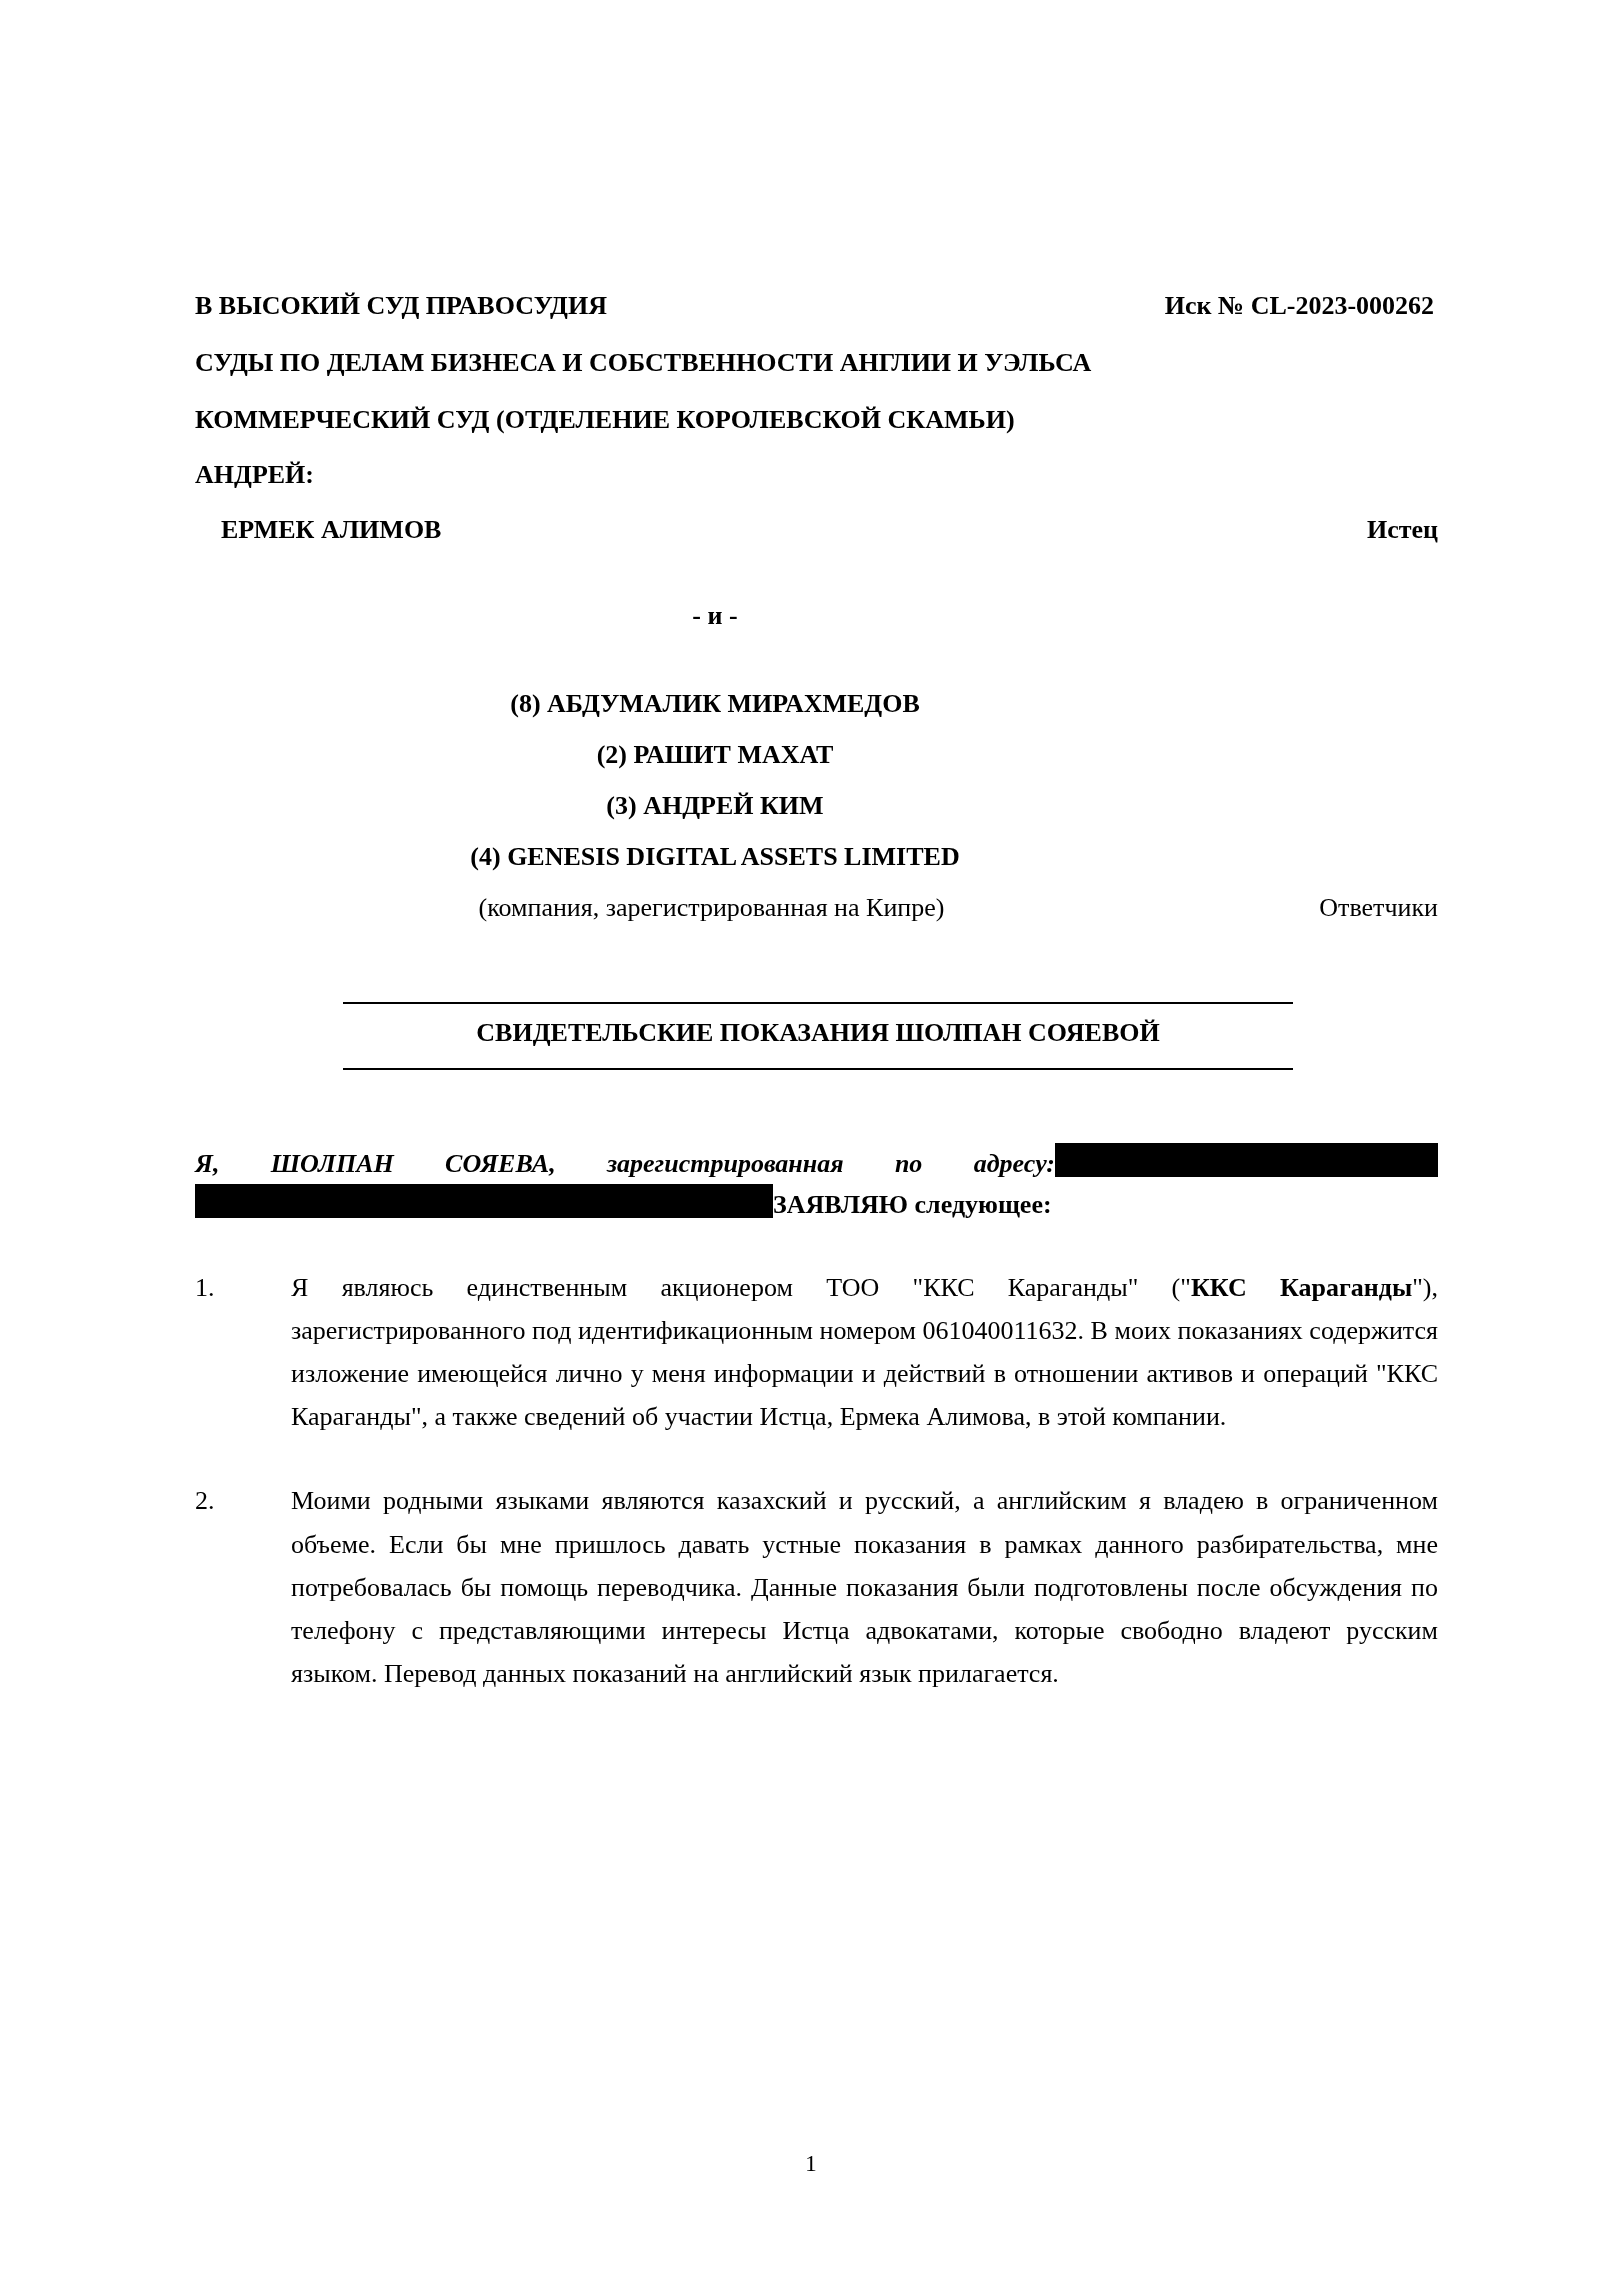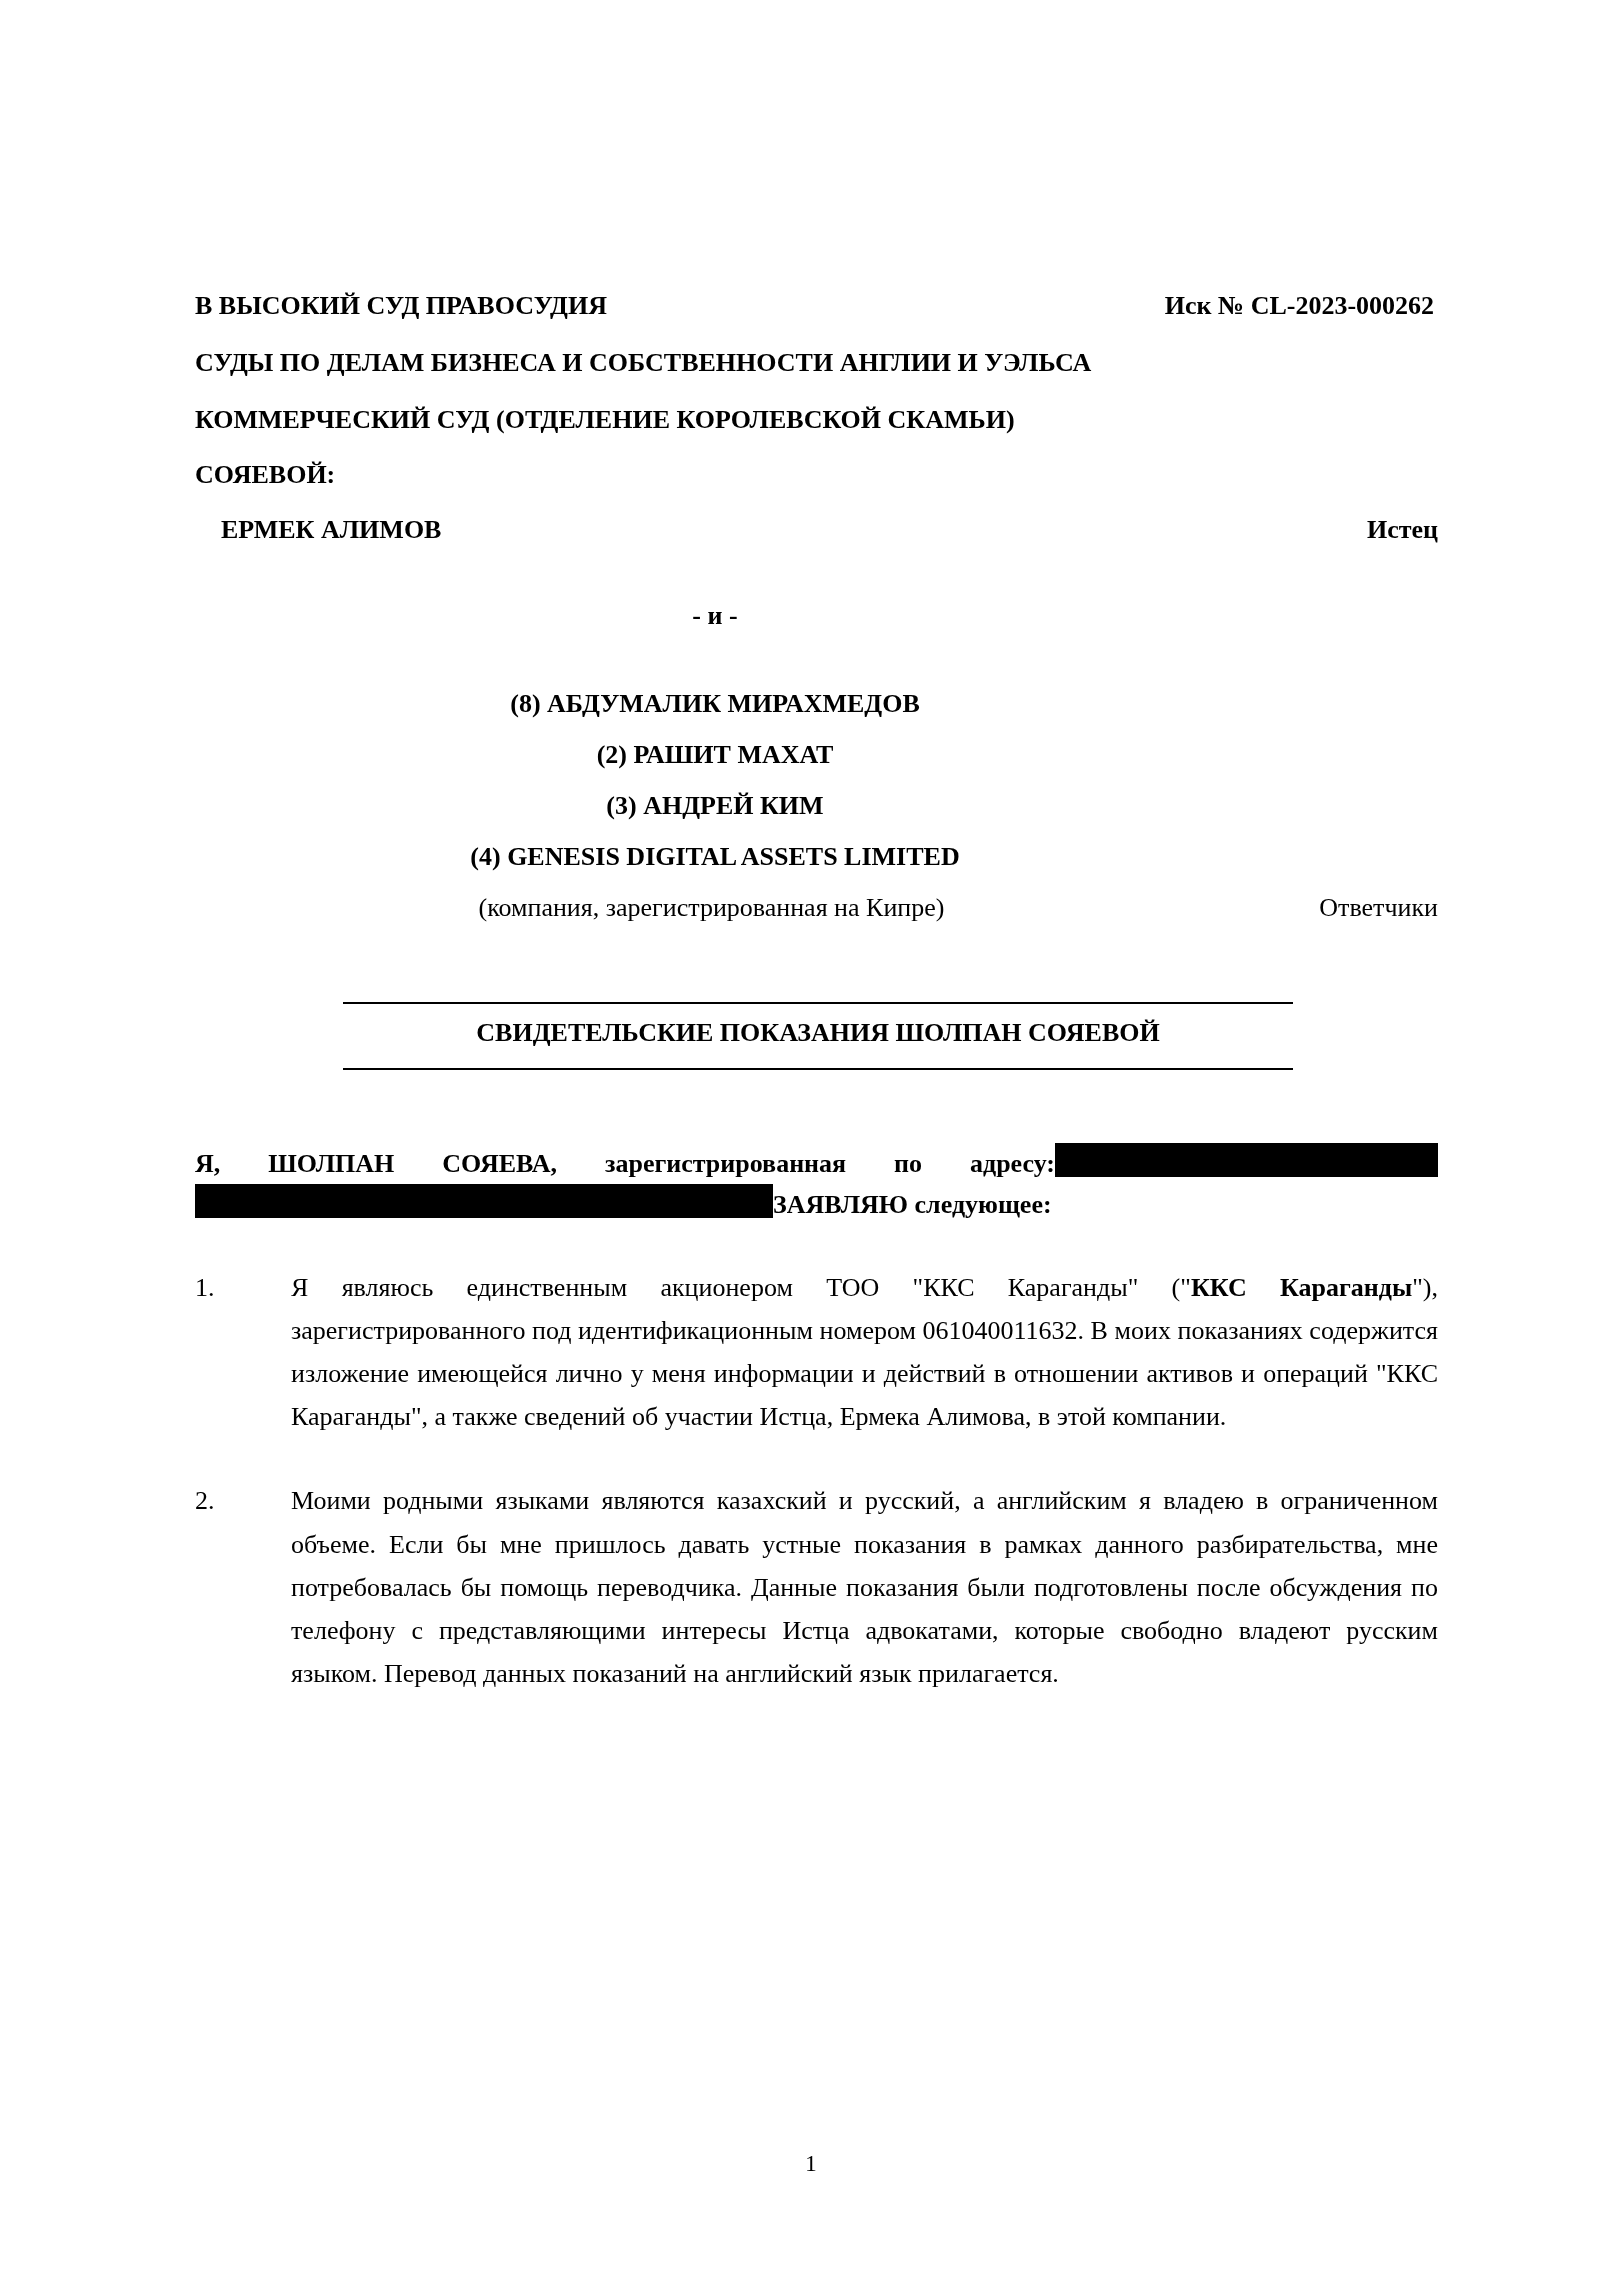--- a/index.html
+++ b/index.html
@@ -136,21 +136,21 @@
   }
 
   
   .declaration {
     margin-top: 73px;
     font-size: 26px;
     line-height: 1.52;
     text-align: justify;
     text-justify: inter-word;
   }
-  .declaration .decl-lead { font-weight: bold; }
+  .declaration .decl-lead { font-weight: bold; font-style: italic; }
   .declaration .decl-tail { font-weight: bold; }
 
   .redact {
     display: inline-block;
     background: #000000;
     vertical-align: -4.6px;
     height: 34px;
   }
   .redact-a { width: 383px; }
   .redact-b { width: 578px; }
@@ -192,21 +192,21 @@
 
     <div class="court-header-row">
       <span>В ВЫСОКИЙ СУД ПРАВОСУДИЯ</span>
       <span class="case-no">Иск № CL-2023-000262</span>
     </div>
 
     <div class="court-line">СУДЫ ПО ДЕЛАМ БИЗНЕСА И СОБСТВЕННОСТИ АНГЛИИ И УЭЛЬСА</div>
 
     <div class="court-line tight">КОММЕРЧЕСКИЙ СУД (ОТДЕЛЕНИЕ КОРОЛЕВСКОЙ СКАМЬИ)</div>
 
-    <div class="court-line tight">СОЯЕВОЙ:</div>
+    <div class="court-line tight">АНДРЕЙ:</div>
 
     <div class="parties">
 
       <div class="party-row">
         <span class="name">ЕРМЕК АЛИМОВ</span>
         <span class="role">Истец</span>
       </div>
 
       <div class="and-sep">- и -</div>
 

